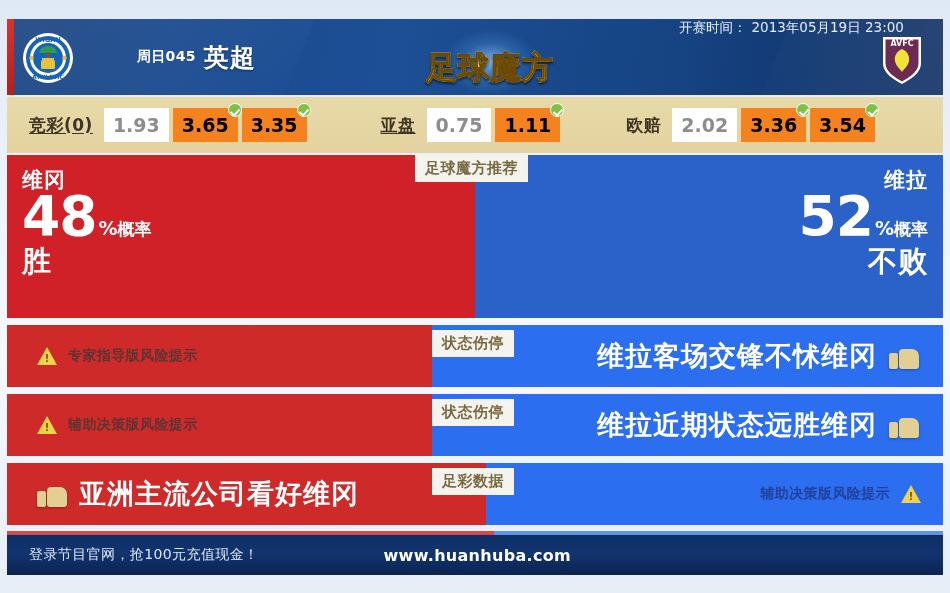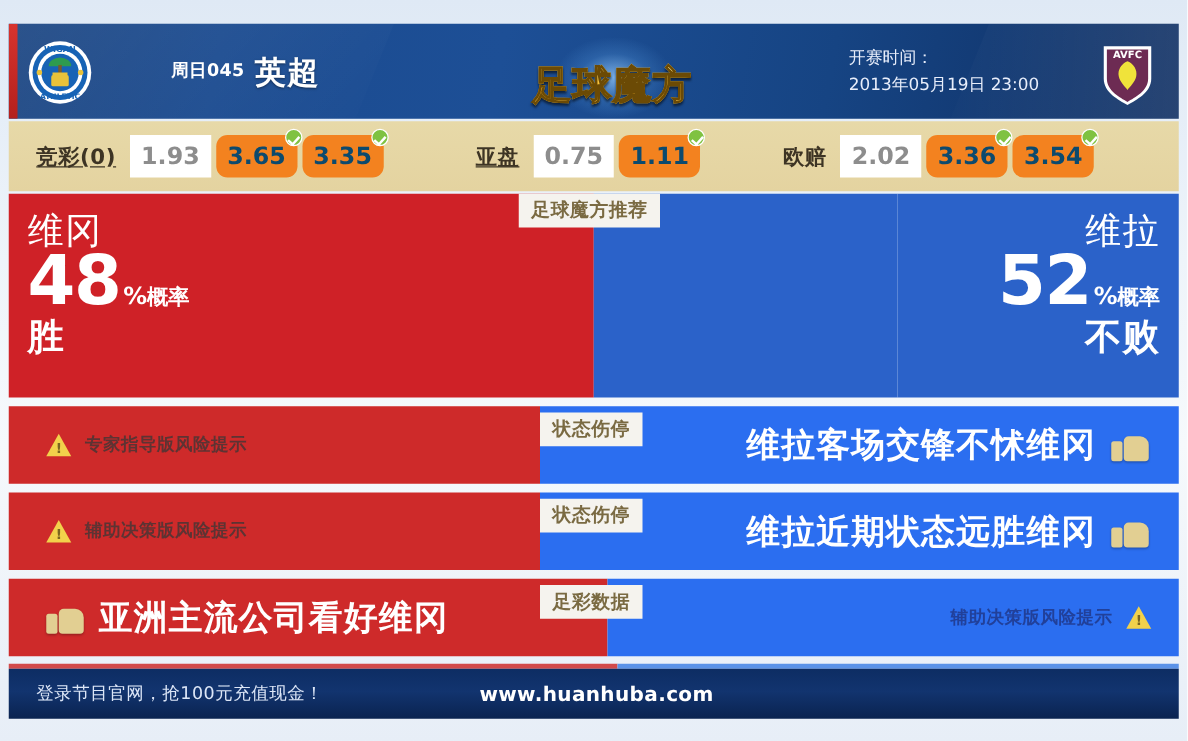--- a/index.html
+++ b/index.html
@@ -59,21 +59,21 @@
   .brandlogo span{
     position:relative; font-size:31px; font-weight:bold; letter-spacing:1px;
     background:linear-gradient(180deg,#fff6c2 0%,#ffd34d 38%,#f0a81a 62%,#ffe07a 100%);
     -webkit-background-clip:text; background-clip:text; color:transparent;
     -webkit-text-stroke:1px #6b4a05;
     filter:drop-shadow(0 2px 1px rgba(0,0,0,.55));
   }
 
   .kickoff{
     position:absolute; left:672px; top:0; height:76px; z-index:5;
-    display:flex; flex-direction:column; justify-content:center; gap:5px;
+    display:flex; flex-direction:row; justify-content:center; gap:5px;
     color:#e8eefb; font-size:13.5px; line-height:1.2;
   }
 
   
   .oddsbar{
     position:absolute; left:7px; top:97px; width:936px; height:56px;
     background:linear-gradient(180deg,#e7d9a8 0%,#e4d3a0 100%);
     display:flex; align-items:center;
   }
   .odds-group{ display:flex; align-items:center; }
@@ -81,21 +81,21 @@
     font-size:17px; font-weight:bold; color:#3d3424; letter-spacing:.5px;
     margin-right:11px; text-decoration:underline; text-underline-offset:2px;
   }
   .odds-label.nounder{ text-decoration:none; }
   .cell{
     position:relative; height:34px; min-width:56px; padding:0 9px;
     display:flex; align-items:center; justify-content:center;
     font-size:19px; font-weight:bold; margin-right:4px;
   }
   .cell.plain{ background:#ffffff; color:#8d8d8d; }
-  .cell.hot{ background:#f3821f; color:#0c4a6e;border-radius:9px; }
+  .cell.hot{ background:#f3821f; color:#000000; }
   .tick{
     position:absolute; right:-4px; top:-5px; width:14px; height:14px; border-radius:50%;
     background:#7fc241; border:1px solid #ffffff;
   }
   .tick:after{
     content:""; position:absolute; left:3.5px; top:2.5px; width:4px; height:7px;
     border:solid #fff; border-width:0 2px 2px 0; transform:rotate(42deg);
   }
   .cell.wide{ min-width:96px; font-size:18px; }
 
@@ -105,21 +105,21 @@
     display:flex;
   }
   .prob-left{
     width:225px; height:100%; background:#cf2127; color:#fff;
     padding:14px 0 0 15px;
   }
   .prob-right{
     width:225px; height:100%; background:#2b62c9; color:#fff;
     padding:14px 15px 0 0; text-align:right; margin-left:auto;
   }
-  .prob-team{ font-size:29px; font-weight:normal; line-height:1.05; letter-spacing:1px; }
+  .prob-team{ font-size:21px; font-weight:bold; line-height:1.05; letter-spacing:1px; }
   .prob-numline{ display:flex; align-items:baseline; margin-top:-2px; }
   .prob-right .prob-numline{ justify-content:flex-end; }
   .prob-num{ font-size:55px; font-weight:bold; line-height:1; letter-spacing:-1px; }
   .prob-pct{ font-size:19px; font-weight:bold; margin-left:2px; }
   .prob-unit{ font-size:17px; font-weight:bold; }
   .prob-res{ font-size:29px; font-weight:bold; line-height:1.05; letter-spacing:1px; margin-top:2px; }
 
   .prob-mid{
     position:absolute; left:225px; top:0; width:486px; height:163px;
     display:flex; align-items:center; justify-content:center;

